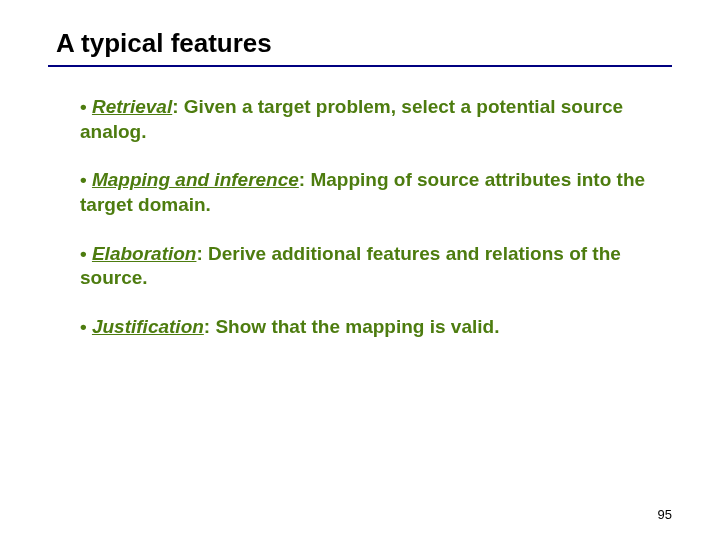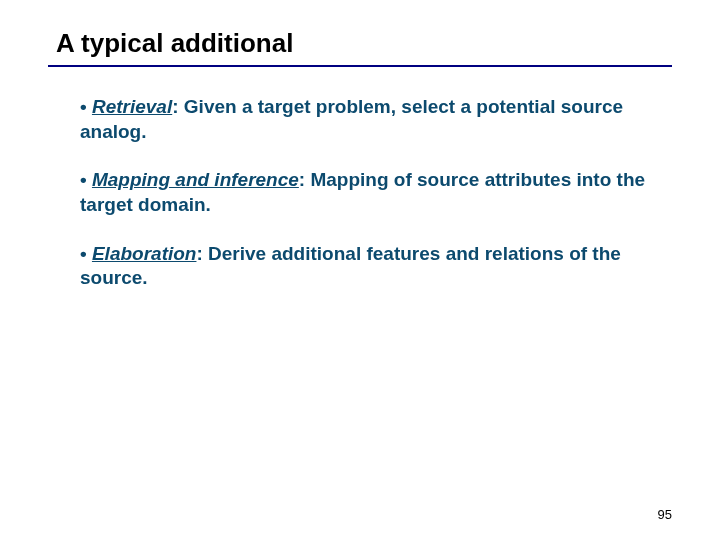--- a/index.html
+++ b/index.html
@@ -29,21 +29,21 @@
     width: 100%;
     margin-bottom: 28px;
   }
   .content {
     padding-left: 32px;
     padding-right: 20px;
   }
   .bullet-item {
     font-size: 19px;
     font-weight: bold;
-    color: #0c4a6e;
+    color: #4d7c0f;
     line-height: 1.3;
     margin-bottom: 24px;
   }
   .bullet-item .bullet {
     display: inline;
   }
   .term {
     font-style: italic;
     text-decoration: underline;
   }
@@ -53,27 +53,30 @@
     right: 48px;
     font-size: 13px;
     color: #000000;
     margin-top: 12px;
   }
 </style>
 </head>
 <body>
 
 <div class="slide">
-  <h1 class="title">A typical additional</h1>
+  <h1 class="title">A typical features</h1>
   <div class="title-underline"></div>
   <div class="content">
     <div class="bullet-item">
       <span class="bullet">• </span><span class="term">Retrieval</span><span>: Given a target problem, select a potential source analog.</span>
     </div>
     <div class="bullet-item">
       <span class="bullet">• </span><span class="term">Mapping and inference</span><span>: Mapping of source attributes into the target domain.</span>
     </div>
     <div class="bullet-item">
       <span class="bullet">• </span><span class="term">Elaboration</span><span>: Derive additional features and relations of the source.</span>
     </div>
+    <div class="bullet-item">
+      <span class="bullet">• </span><span class="term">Justification</span><span>: Show that the mapping is valid.</span>
+    </div>
   </div>
   <div class="page-number">95</div>
 </div>
 
 </body></html>

